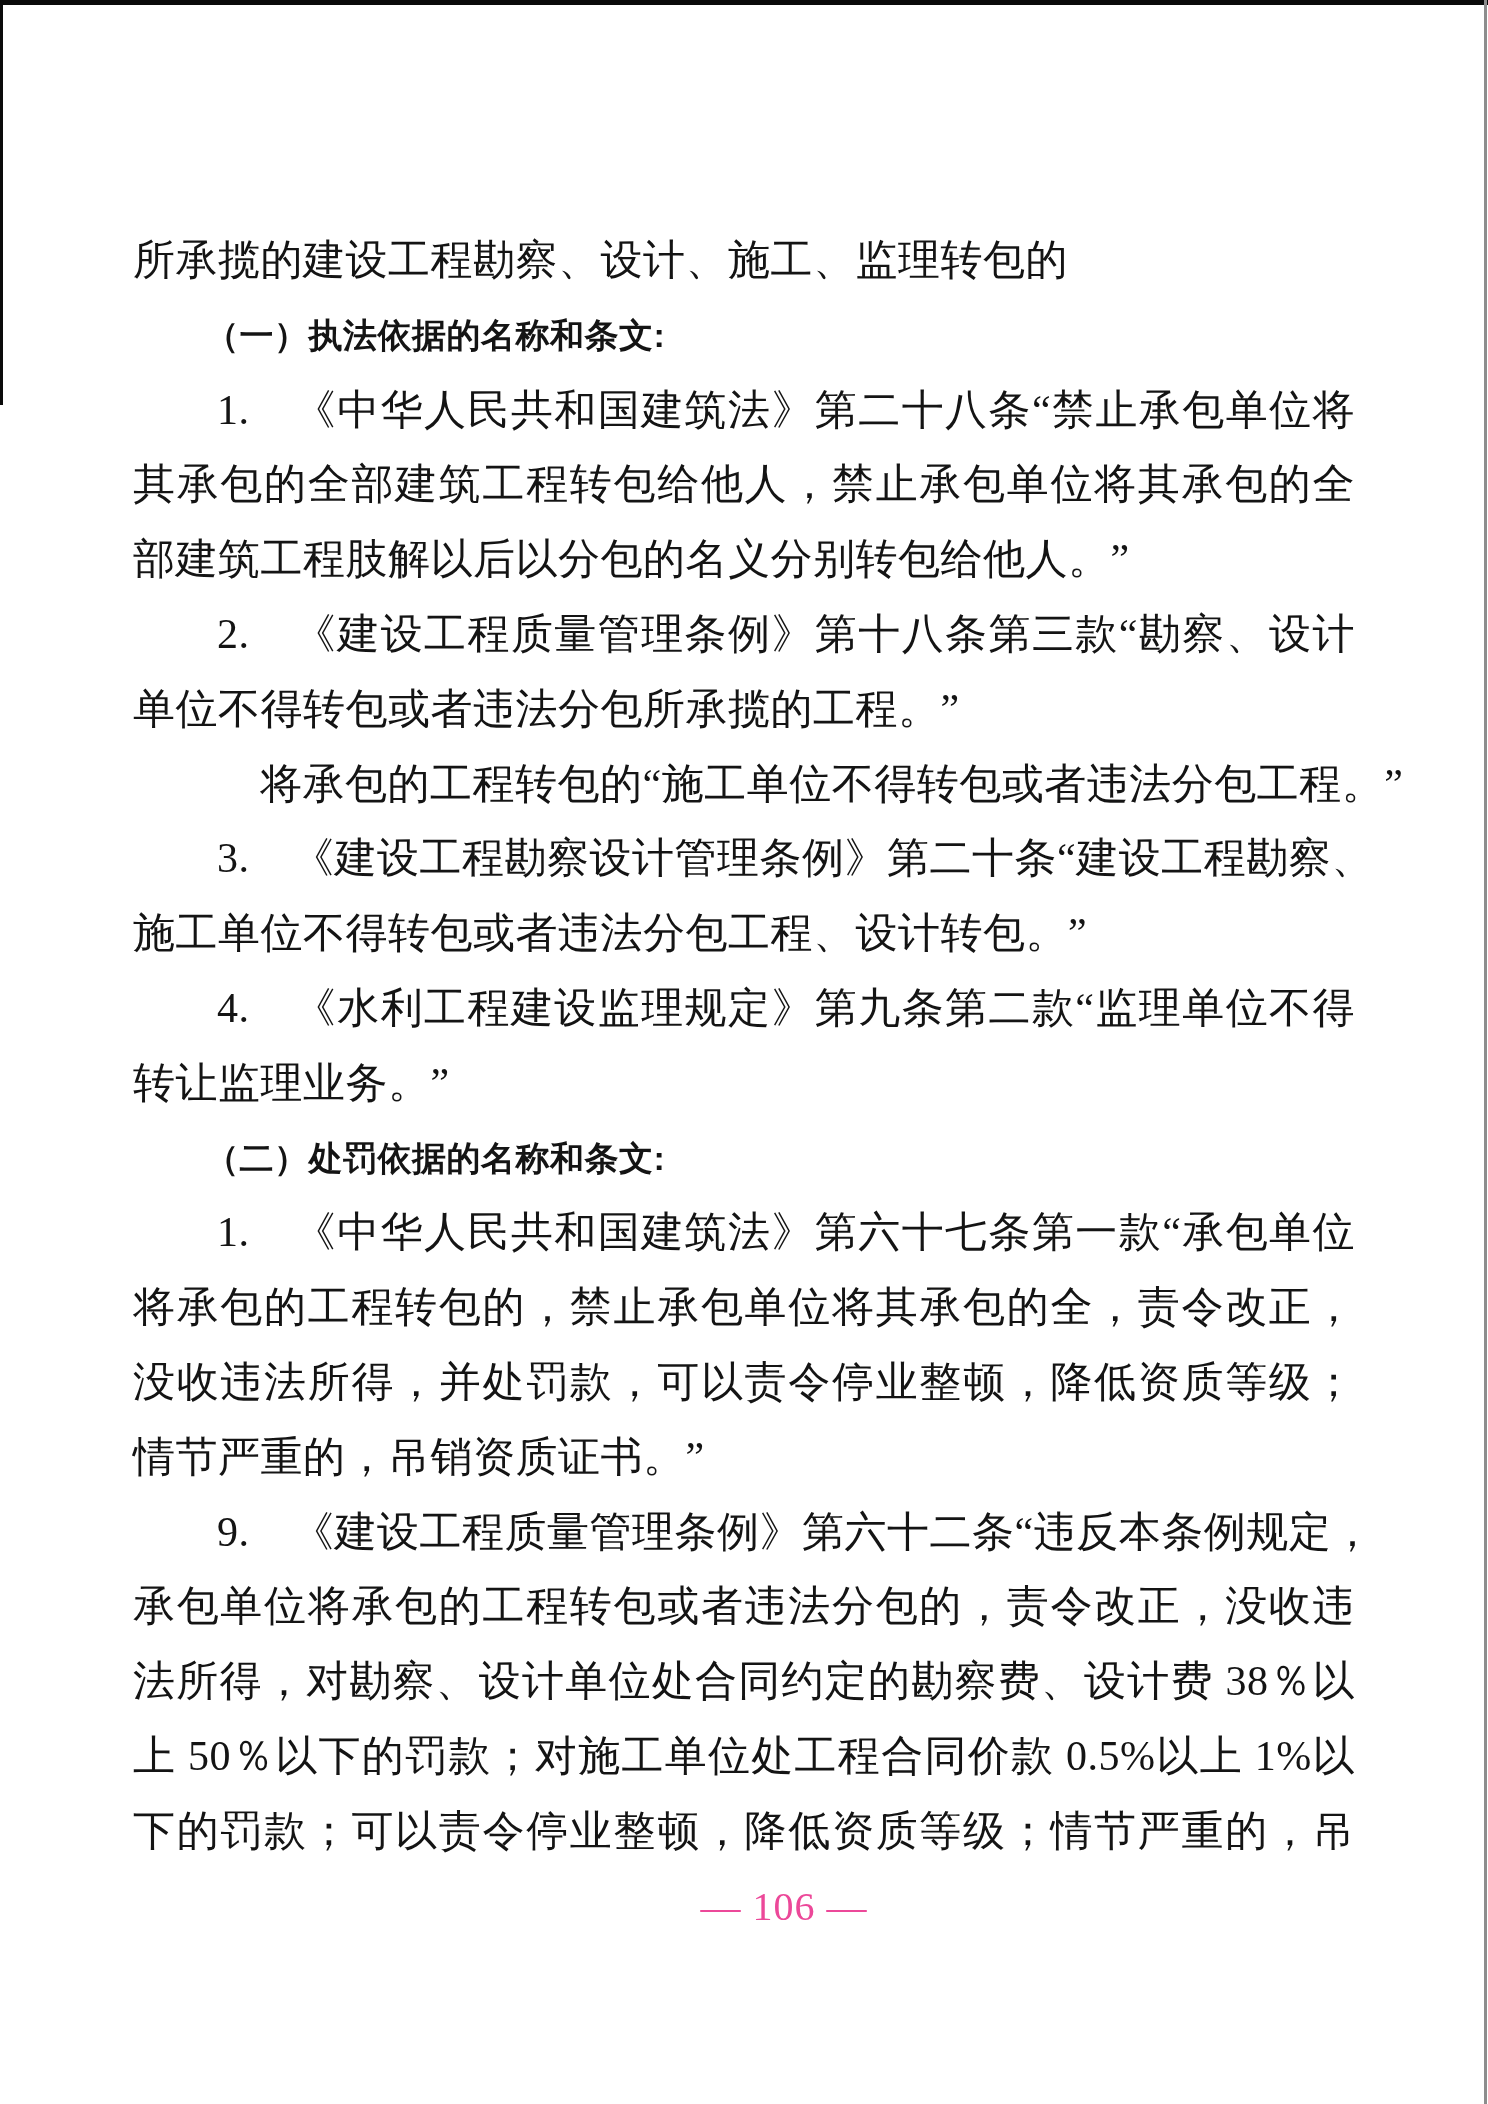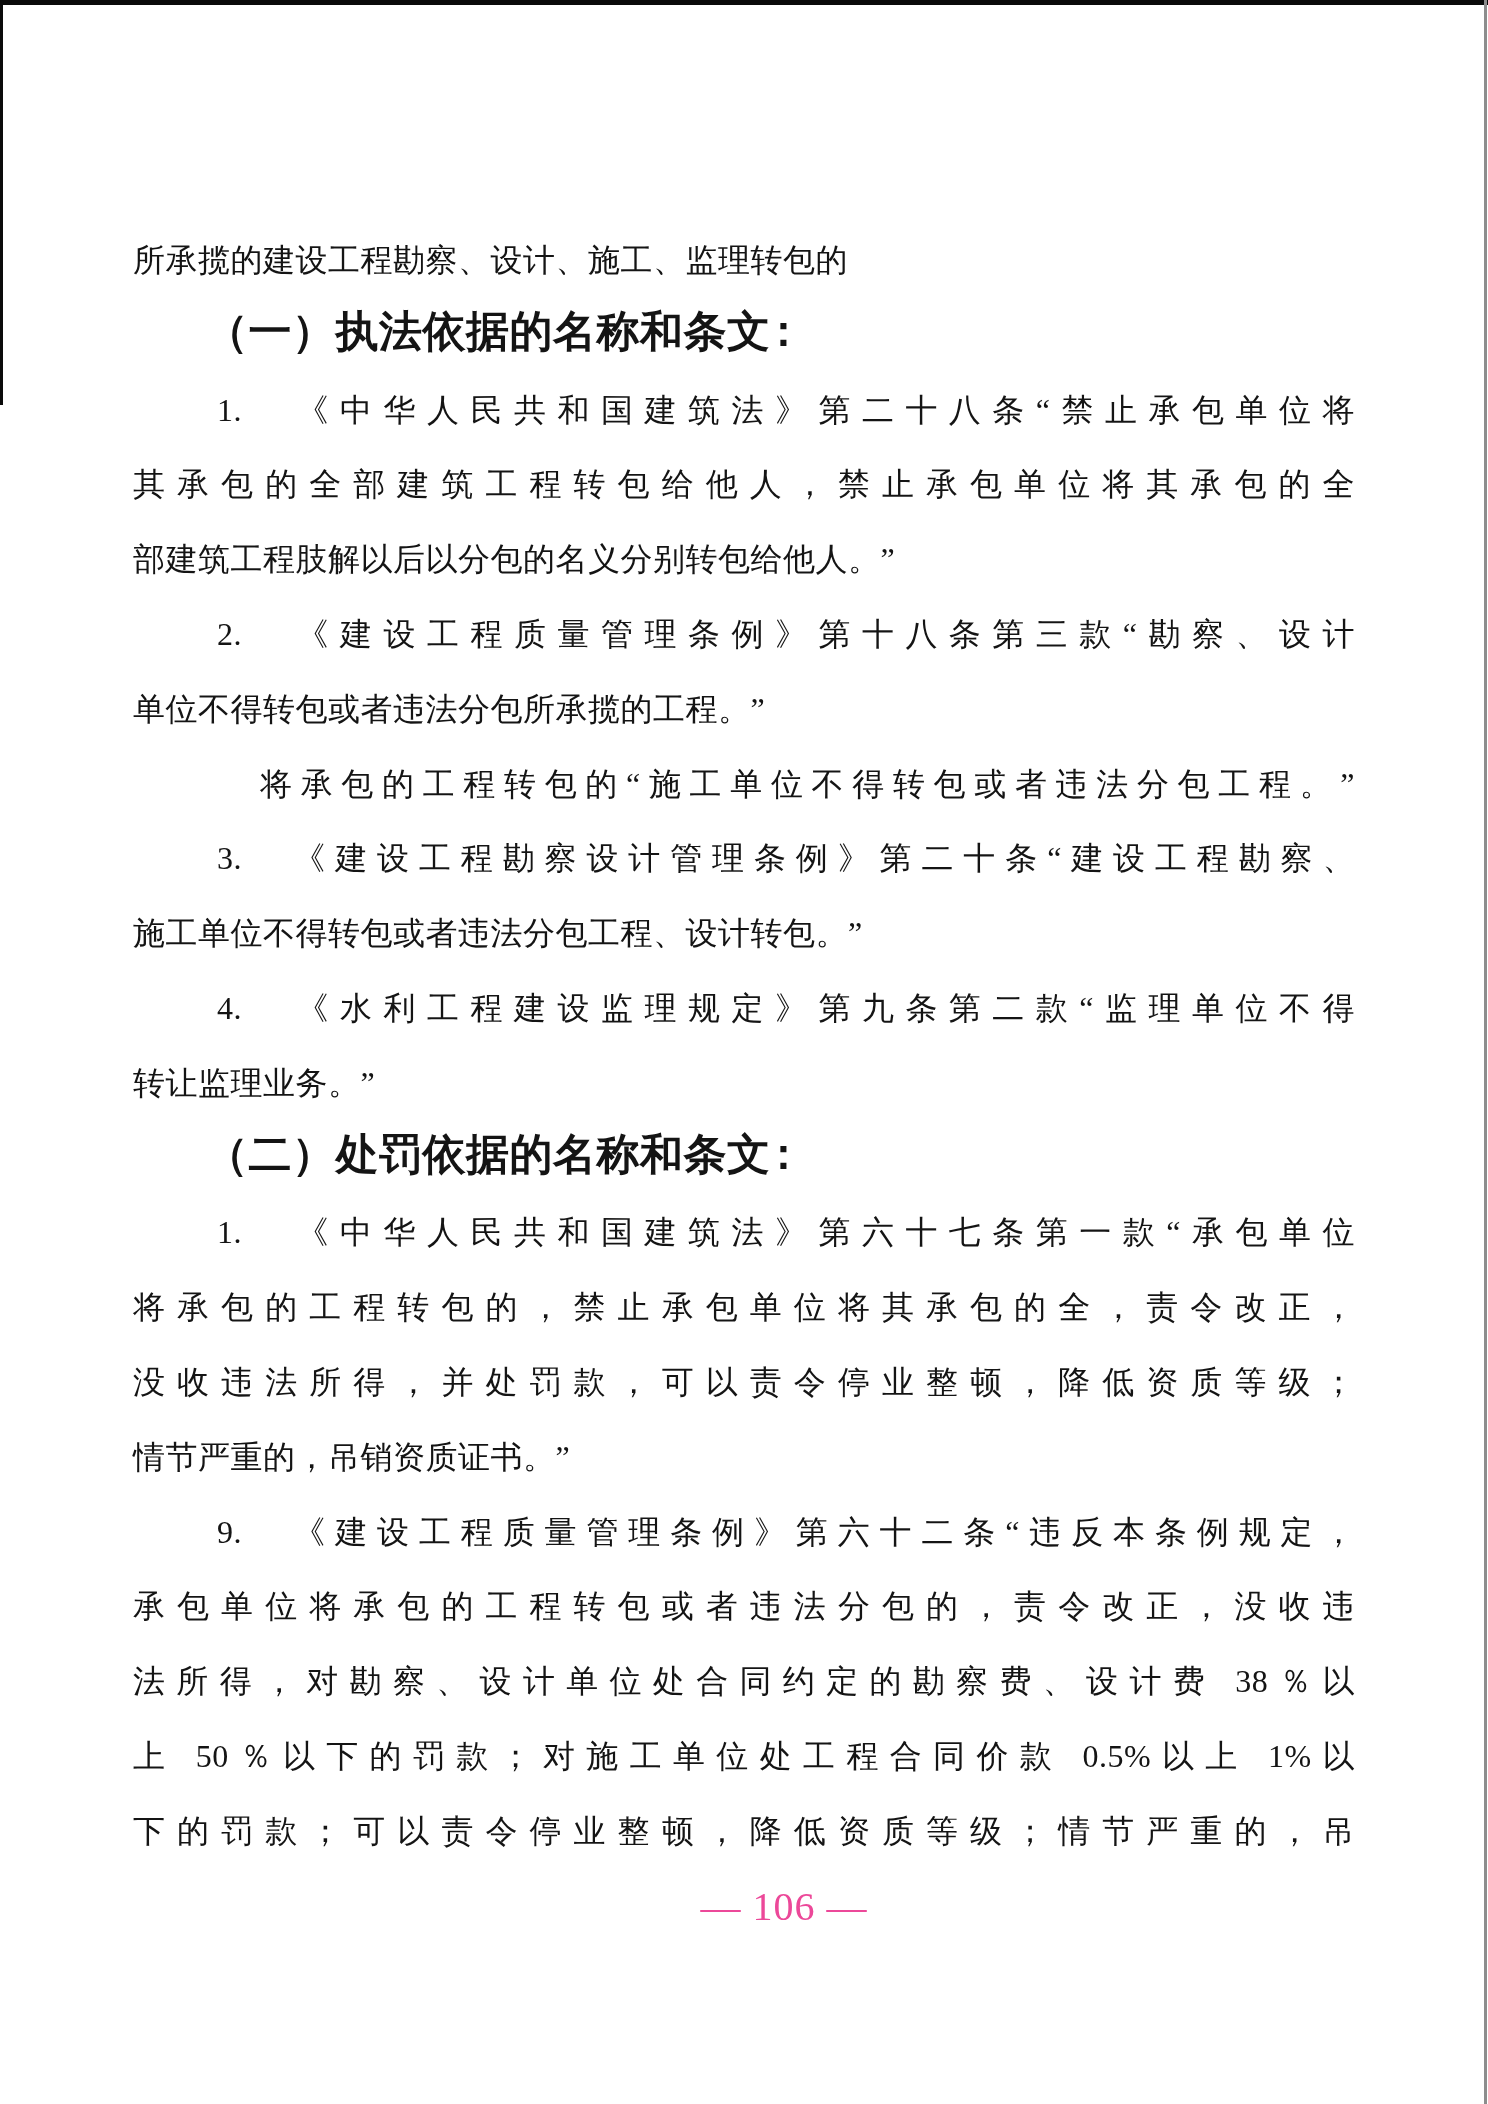--- a/index.html
+++ b/index.html
@@ -34,35 +34,35 @@
   }
   .text-block {
     position: absolute;
     top: 223px;
     left: 133px;
     width: 1222px;
   }
   .line {
     height: 74.8px;
     line-height: 74.8px;
-    font-size: 32px;
+    font-size: 42px;
     letter-spacing: 0.5px;
     white-space: nowrap;
     overflow: visible;
     text-align: justify;
   }
   .full { text-align-last: justify; }
   .end  { text-align-last: left; }
   .indent-item { text-indent: 84px; }
   .indent-sub  { text-indent: 127px; }
   .heading {
     font-weight: 700;
     text-indent: 72px;
-    font-size: 43px;
-    font-family: Liberation Mono, monospace;
+    font-size: 34px;
+    font-family: Liberation Sans, sans-serif;
   }
   .page-number {
     position: absolute;
     top: 1883px;
     left: 0;
     width: 100%;
     text-align: center;
     font-size: 40px;
     letter-spacing: 1px;
     color: #ec4899;

